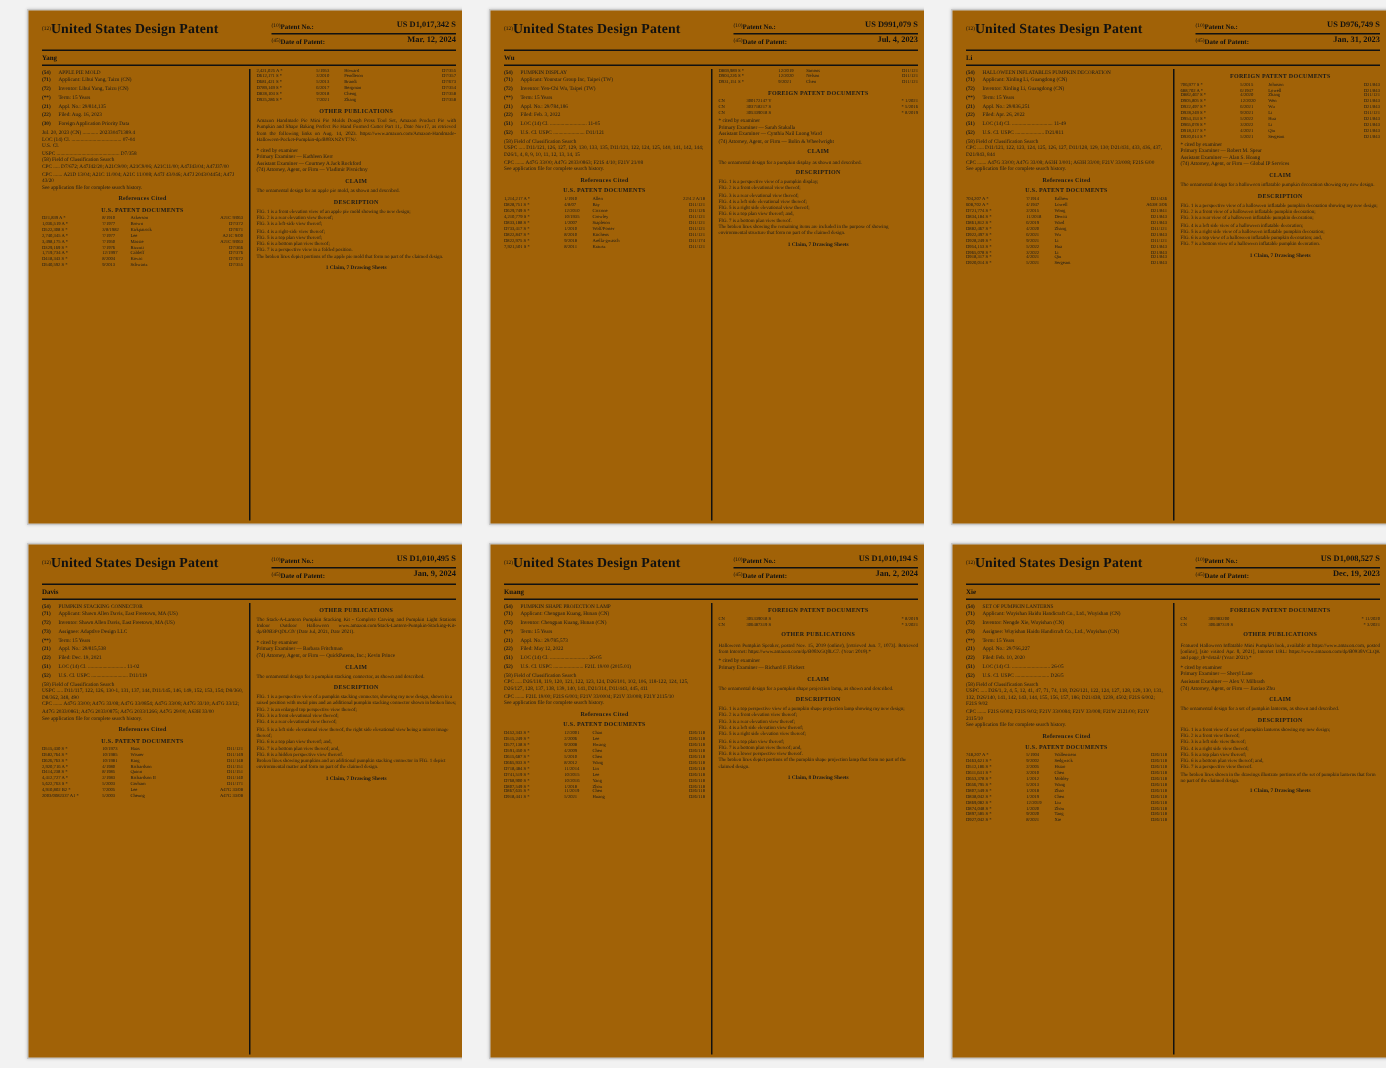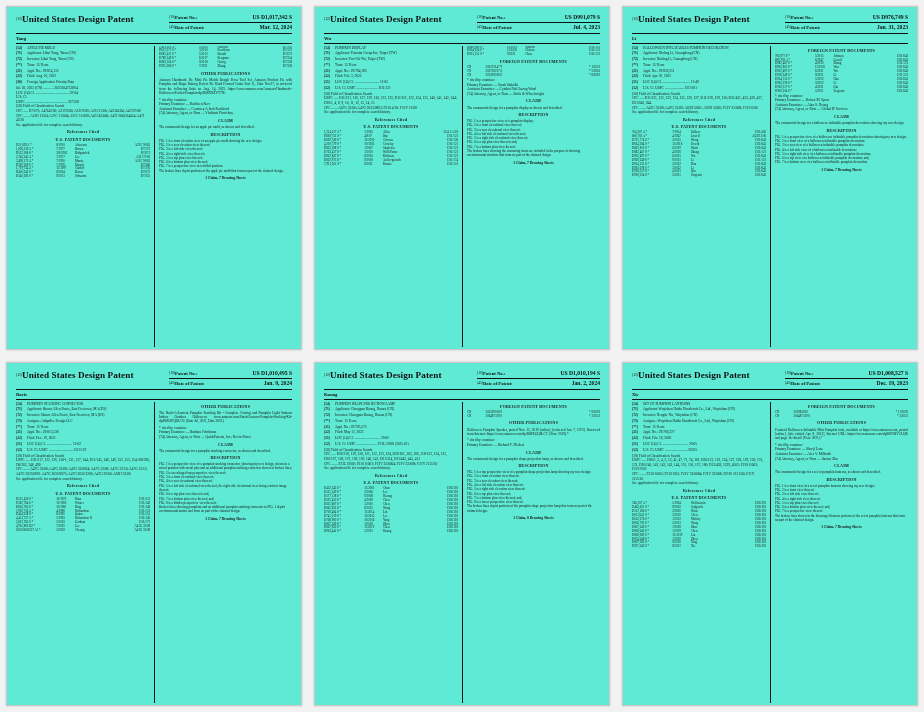--- a/index.html
+++ b/index.html
@@ -17,26 +17,27 @@
     background: #f2f2f2;
     gap: 0;
   }
   .cell {
     position: relative;
     padding: 6px 6px 6px 6px;
     overflow: hidden;
   }
   .page {
     position: relative;
-    background: #5eead4;
+    background: #a16207;
     width: 100%; height: 100%;
     border: 1px solid #c8c8c8;
     box-shadow: 0 0 2px rgba(0,0,0,0.18);
     overflow: hidden;
     padding: 7px 9px 0 9px;
+    margin-left: 12px;
   }
   
   .hdr {
     display: flex;
     align-items: flex-start;
     border-bottom: 1.6px solid #111;
     padding-bottom: 2px;
   }
   .hdr-left { flex: 0 0 54%; display: flex; align-items: center; }
   .hdr-right { flex: 1 1 auto; padding-left: 4px; }

